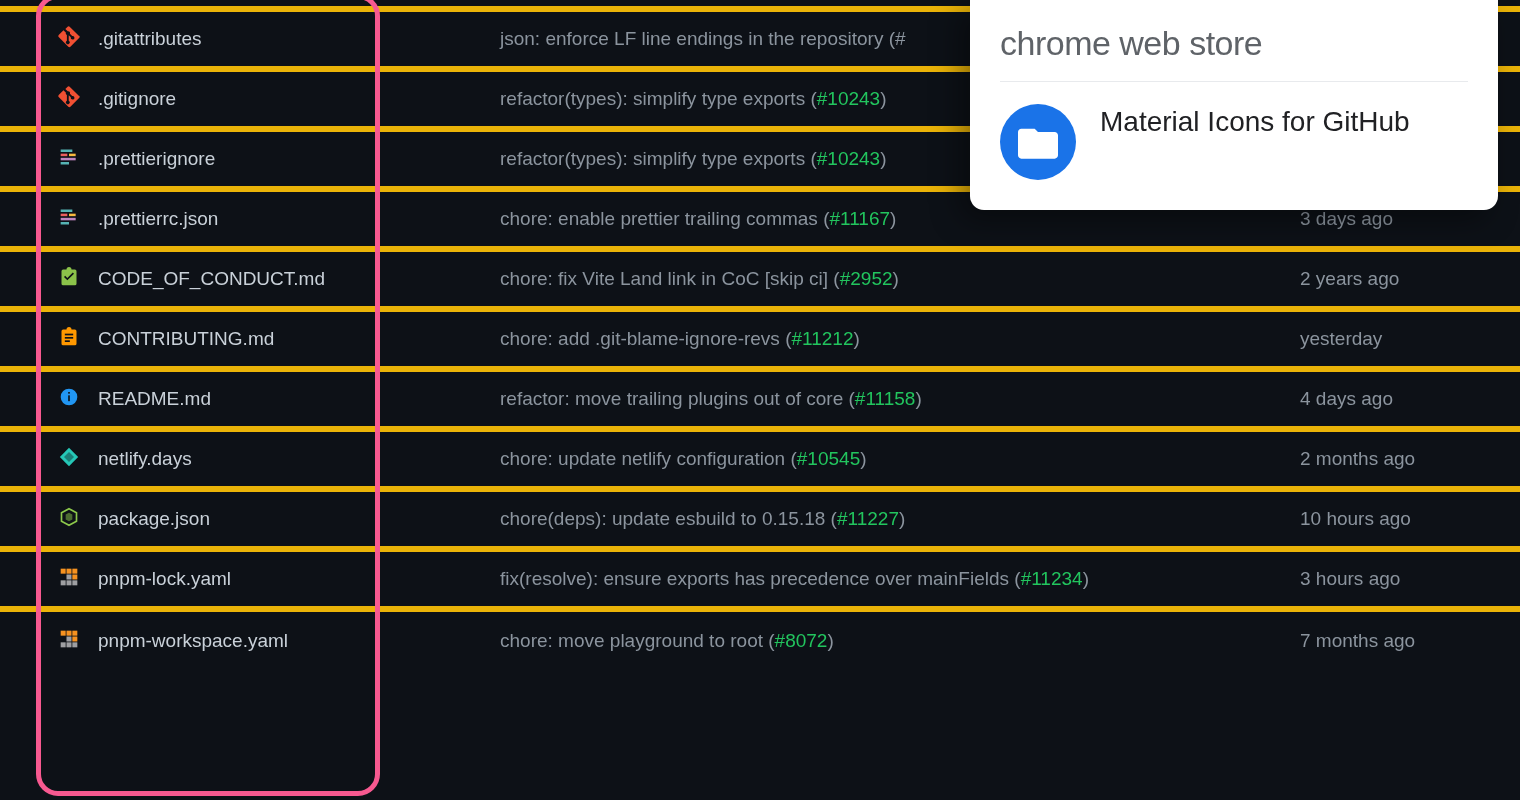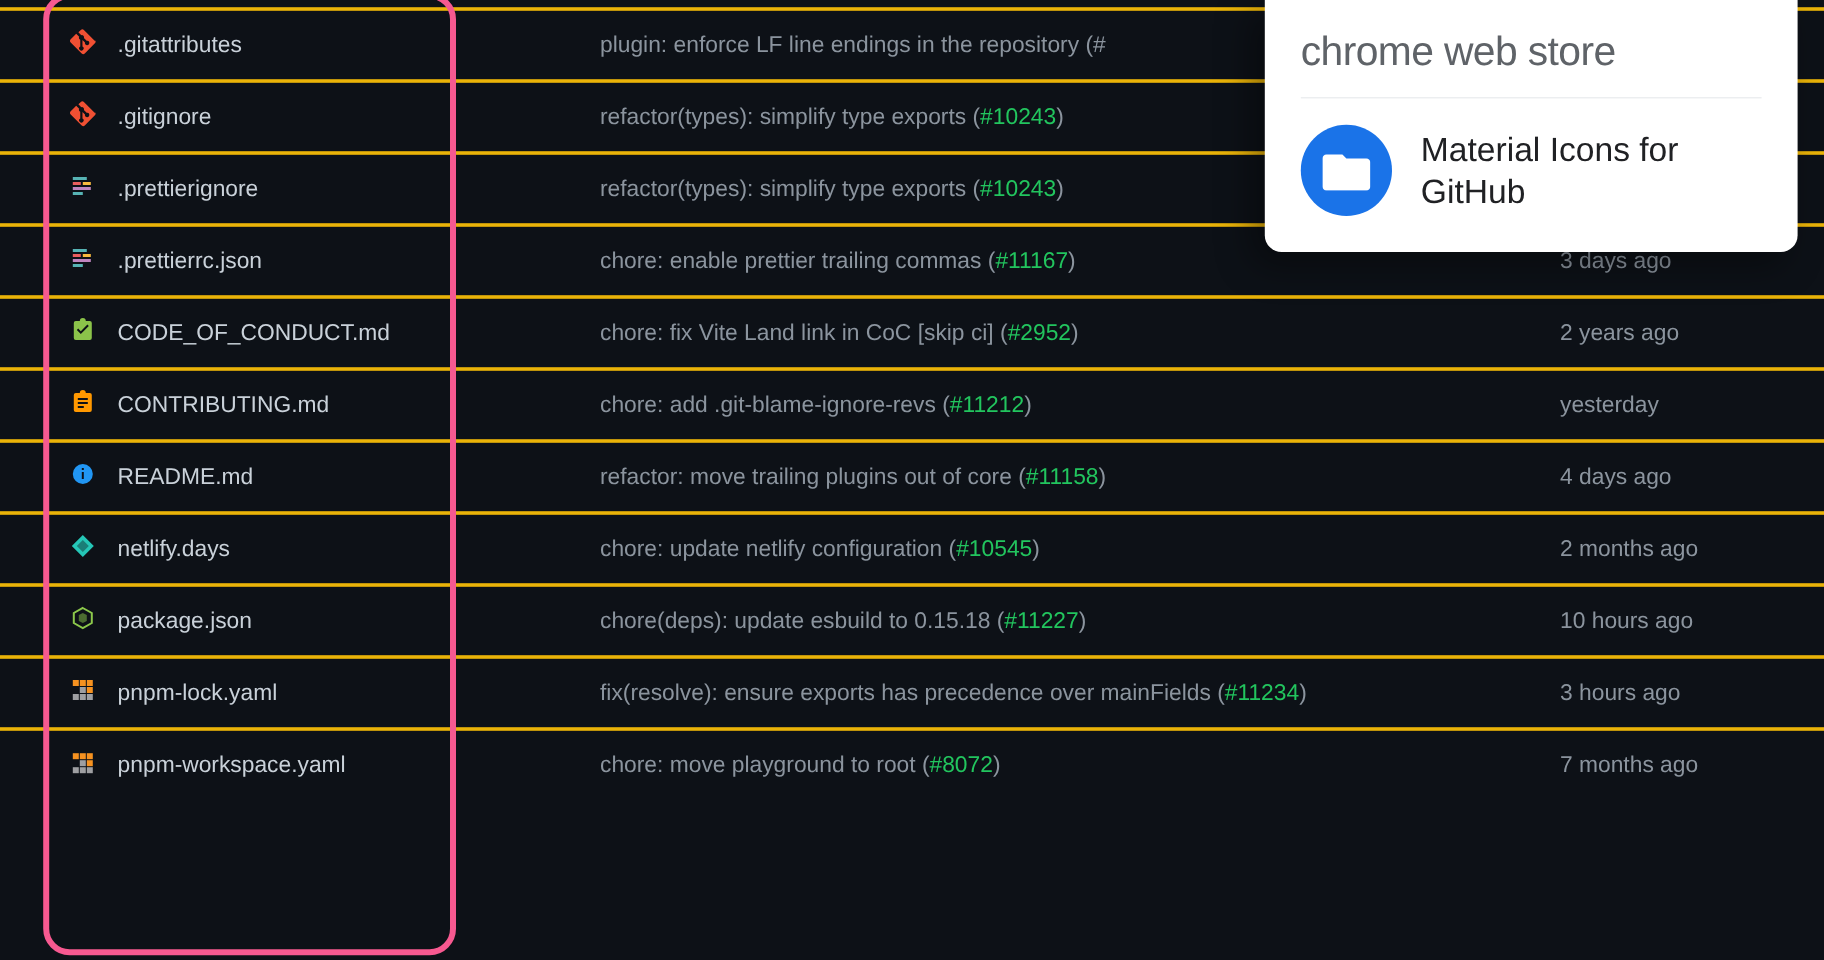--- a/index.html
+++ b/index.html
@@ -9,21 +9,21 @@
   width: 1520px;
   height: 800px;
   overflow: hidden;
   position: relative;
 }
 .file-table {
   width: 100%;
   border-collapse: collapse;
 }
 .file-row {
-  border-top: 3px solid #eab308;
+  border-top: 6px solid #eab308;
   height: 60px;
 }
 .file-row td {
   padding: 0;
   color: #c9d1d9;
   font-size: 19px;
   vertical-align: middle;
 }
 .cell-icon {
   width: 58px;
@@ -66,37 +66,37 @@
   border: 5px solid #f75990;
   border-radius: 22px;
   pointer-events: none;
   z-index: 5;
 }
 
 .popup {
   position: absolute;
   top: 0;
   right: 22px;
-  width: 444px;
+  width: 528px;
   background: #ffffff;
   border-radius: 0 0 14px 14px;
   box-shadow: -10px 10px 30px rgba(0,0,0,0.4);
   padding: 24px 30px 30px 30px;
   z-index: 10;
 }
 .popup-title {
   font-size: 34px;
   color: #5f6368;
   font-weight: 400;
   letter-spacing: -0.5px;
   padding-bottom: 18px;
   border-bottom: 1px solid #e8eaed;
   margin-bottom: 22px;
 }
-.popup-row { display: flex; align-items: center; }
+.popup-row { display: flex; align-items: flex-start; }
 .popup-icon-wrap {
   width: 76px; height: 76px;
   background: #1a73e8;
   border-radius: 50%;
   display: flex; align-items: center; justify-content: center;
   margin-right: 24px;
   flex-shrink: 0;
 }
 .popup-ext-name {
   font-size: 28px;
@@ -119,21 +119,21 @@
           <td class="cell-msg"></td>
           <td class="cell-time"></td>
         </tr>
         <tr class="file-row">
           <td class="cell-icon"><span class="icon">
               <svg width="22" height="22" viewBox="0 0 24 24">
                 <path fill="#f05033" d="M23 11L13 1a2 2 0 0 0-2.8 0L8 3.2l2.6 2.6A2 2 0 0 1 13 8.4l2.5 2.5A2 2 0 1 1 14 12.4l-2.3-2.3v6a2 2 0 1 1-2 0V9.9a2 2 0 0 1-1-2.6L6 4.6 1 9.6a2 2 0 0 0 0 2.8l10 10a2 2 0 0 0 2.8 0l9.2-9.2a2 2 0 0 0 0-2.8z"></path>
               </svg>
             </span></td>
           <td class="cell-name"><a href="#">.gitattributes</a></td>
-          <td class="cell-msg"><span class="msg-text">plugin: enforce LF line endings in the repository (#</span></td>
+          <td class="cell-msg"><span class="msg-text">json: enforce LF line endings in the repository (#</span></td>
           <td class="cell-time"></td>
         </tr>
         <tr class="file-row">
           <td class="cell-icon"><span class="icon">
               <svg width="22" height="22" viewBox="0 0 24 24">
                 <path fill="#f05033" d="M23 11L13 1a2 2 0 0 0-2.8 0L8 3.2l2.6 2.6A2 2 0 0 1 13 8.4l2.5 2.5A2 2 0 1 1 14 12.4l-2.3-2.3v6a2 2 0 1 1-2 0V9.9a2 2 0 0 1-1-2.6L6 4.6 1 9.6a2 2 0 0 0 0 2.8l10 10a2 2 0 0 0 2.8 0l9.2-9.2a2 2 0 0 0 0-2.8z"></path>
               </svg>
             </span></td>
           <td class="cell-name"><a href="#">.gitignore</a></td>
           <td class="cell-msg"><span class="msg-text">refactor(types): simplify type exports (</span><a href="#">#10243</a><span class="msg-text">)</span></td>

